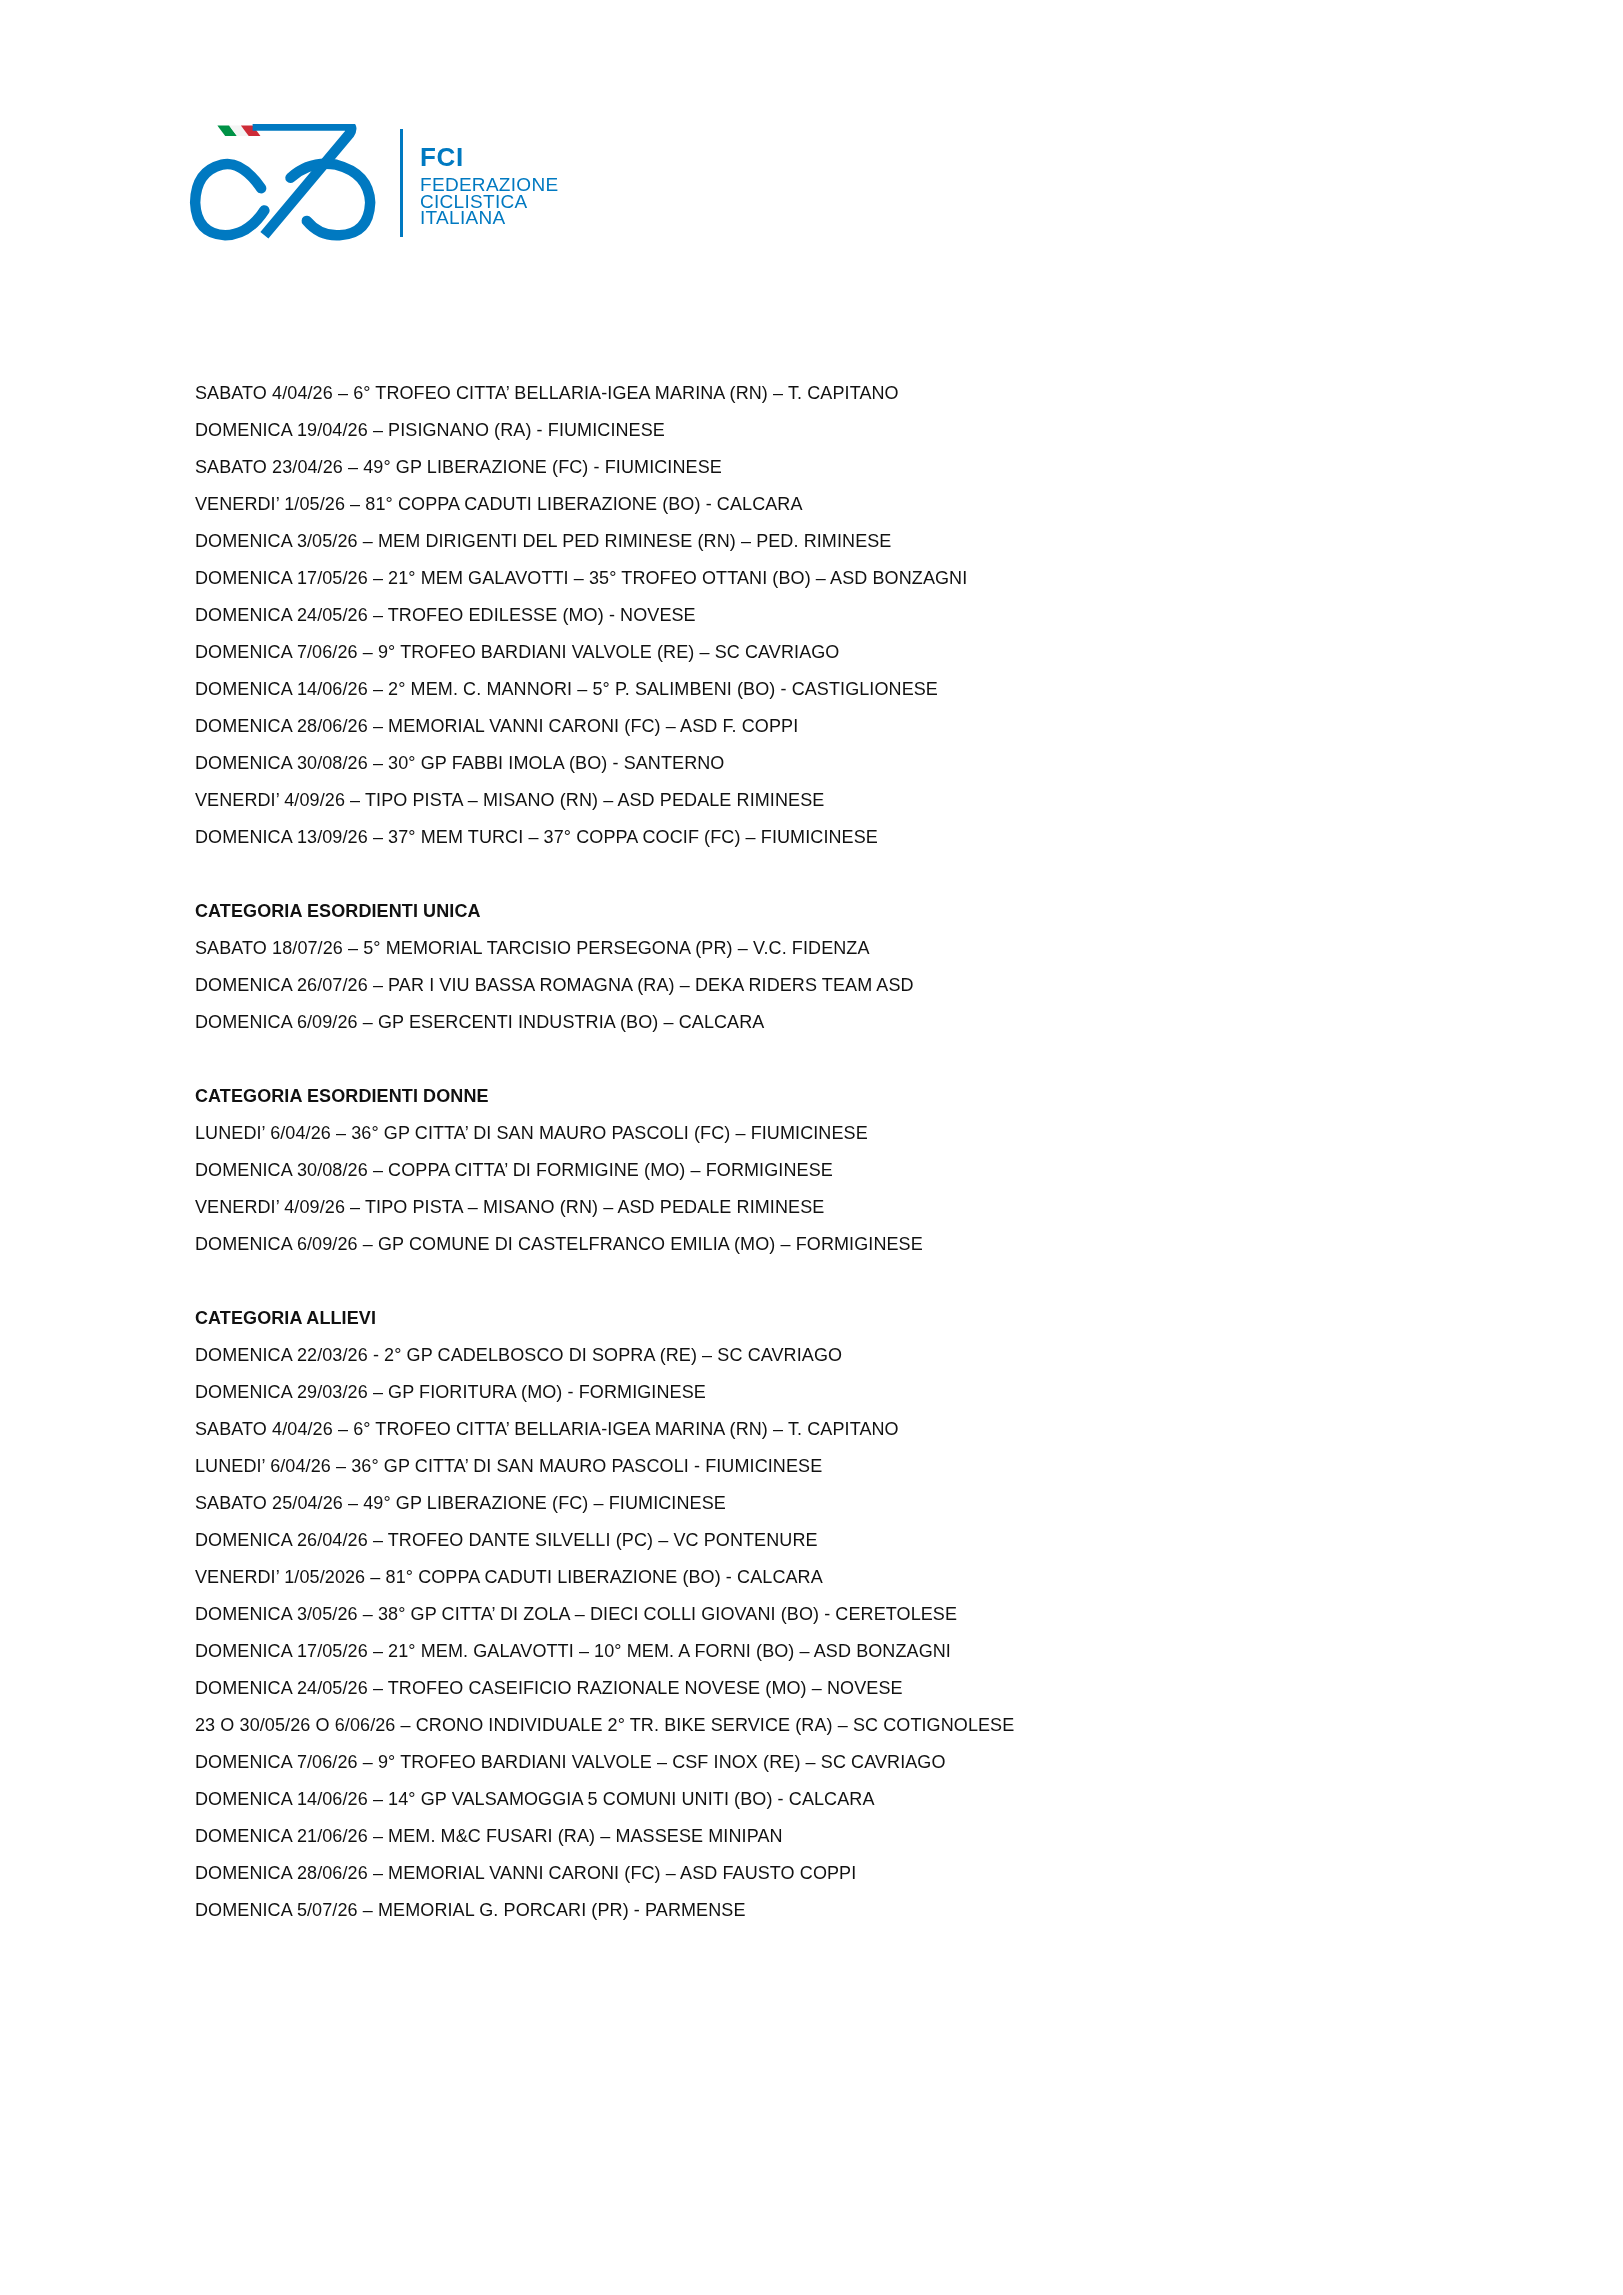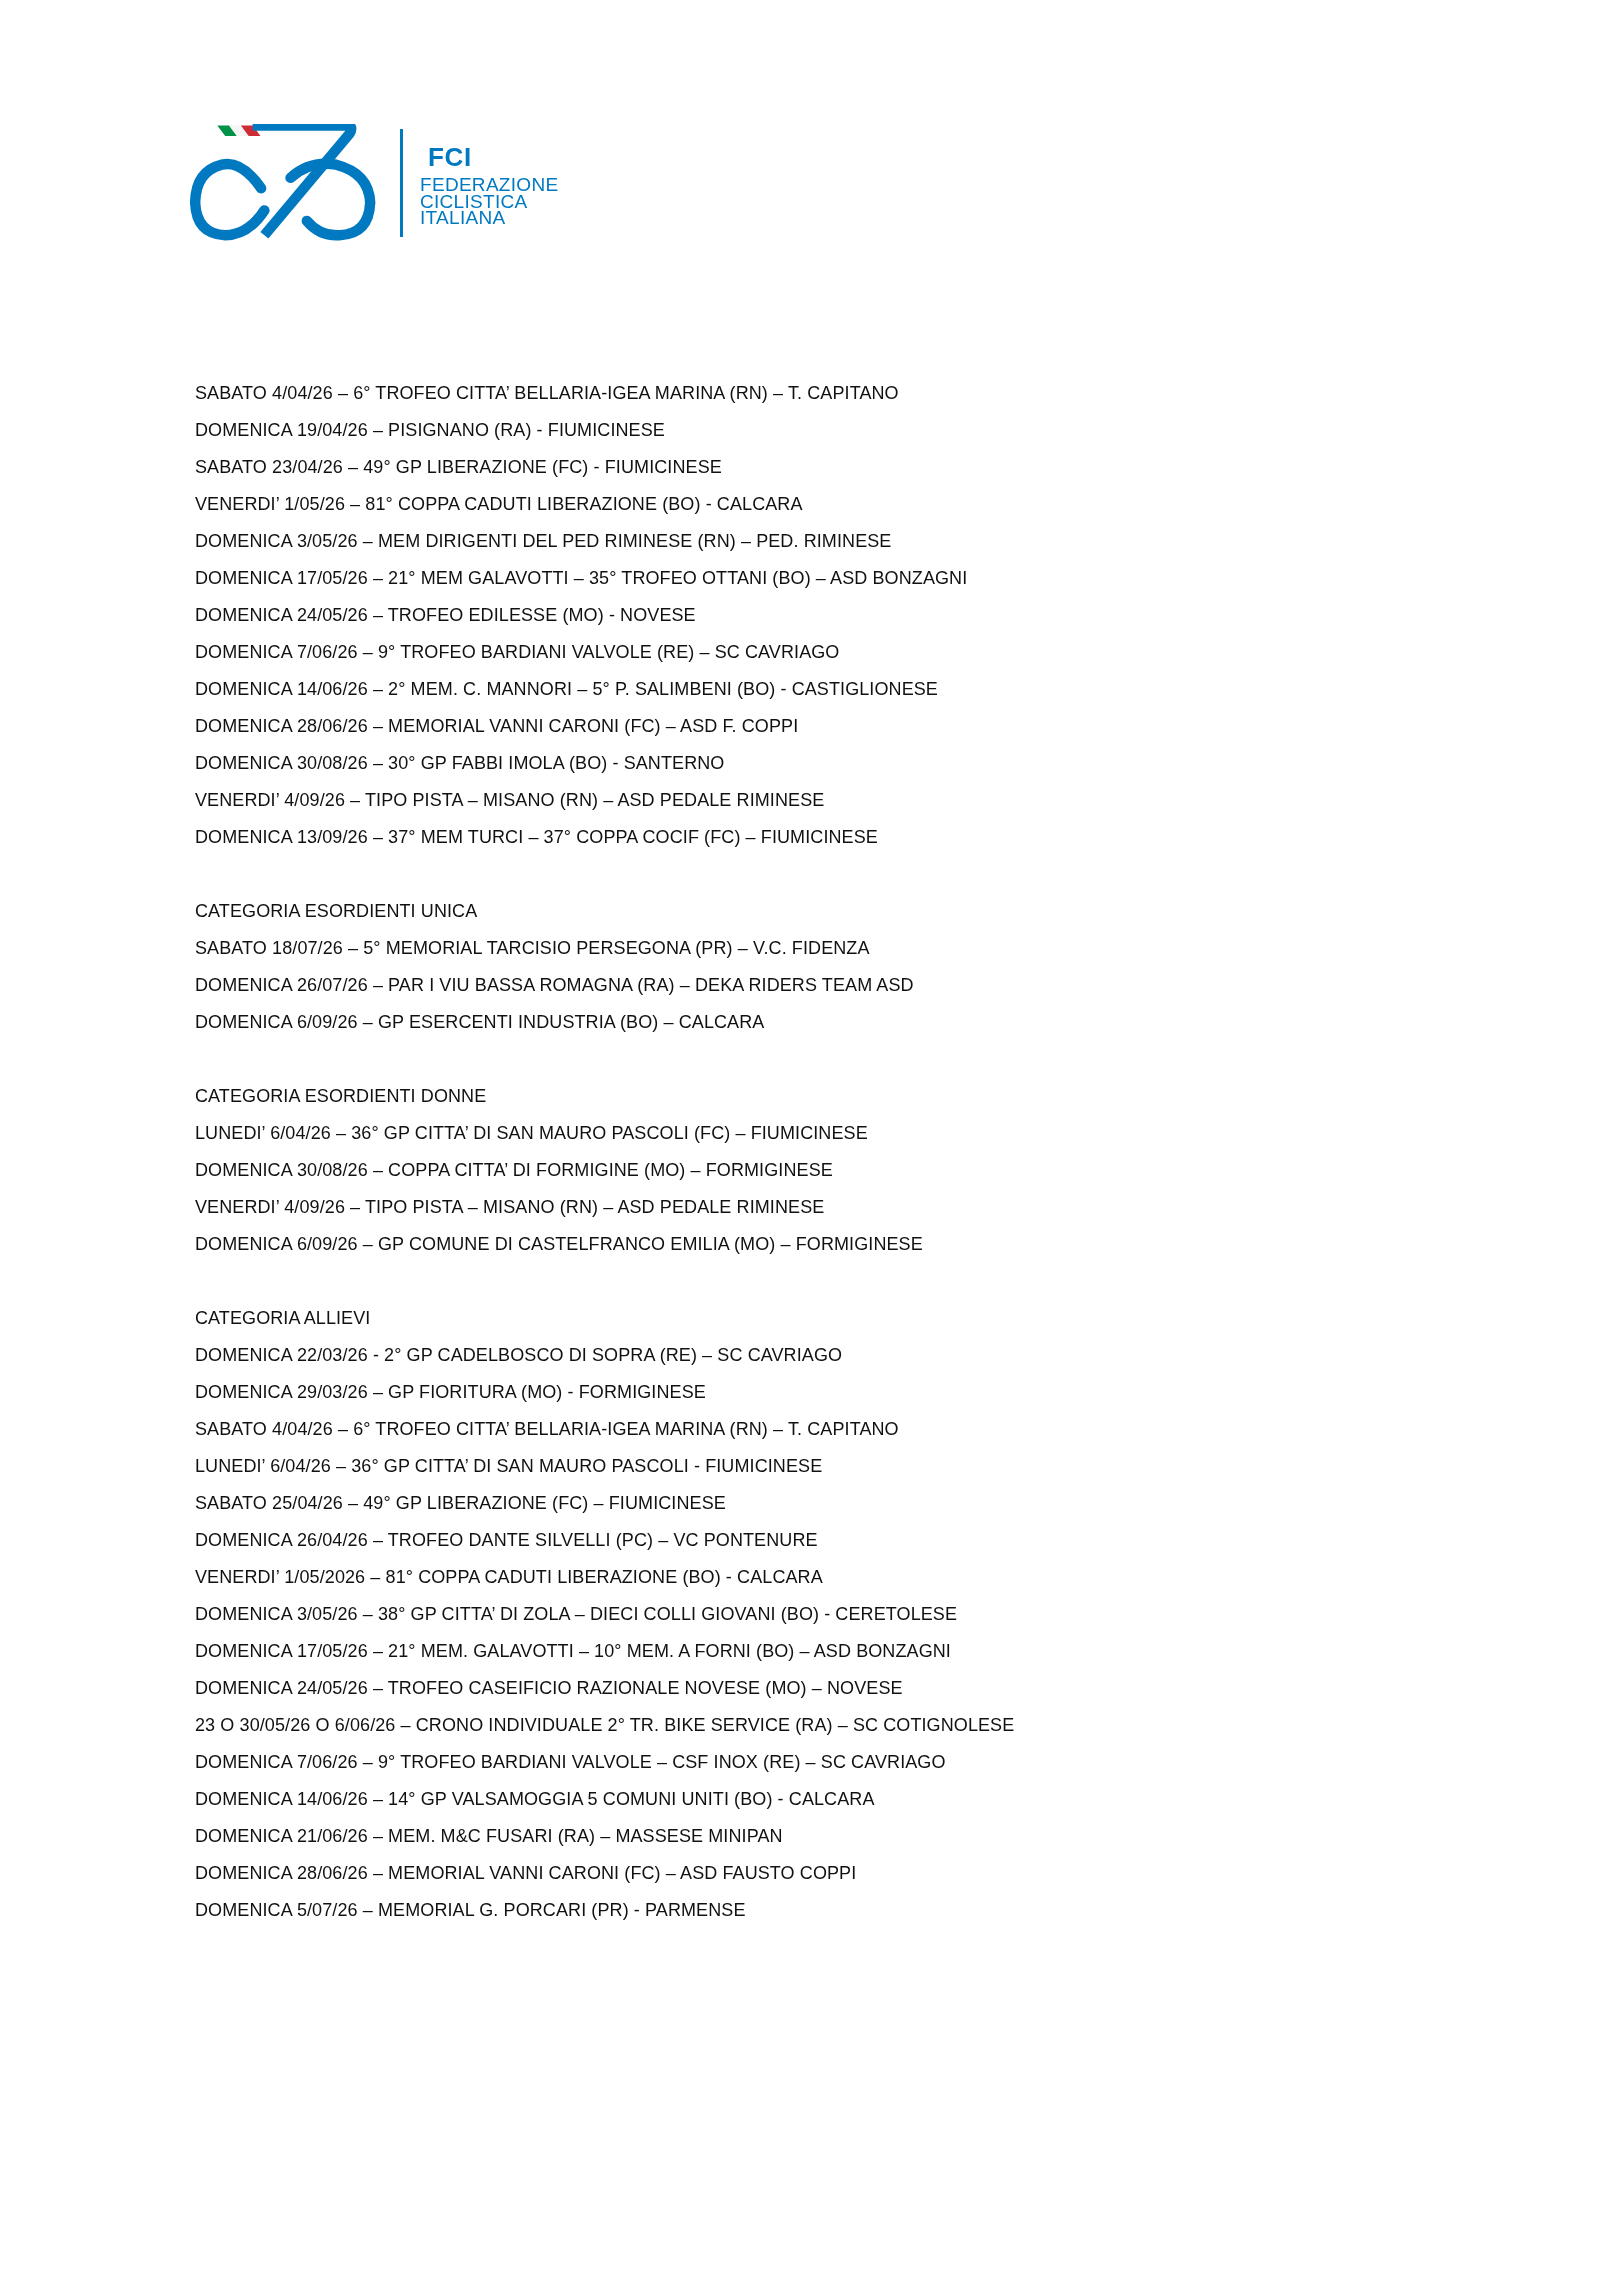--- a/index.html
+++ b/index.html
@@ -1,25 +1,25 @@
 <!DOCTYPE html>
 <html style="font-size:10.5px"><head>
 <meta charset="utf-8">
 <style>
   html, body { margin: 0; padding: 0; background: #ffffff; }
   body { width: 1624px; height: 2295px; position: relative; overflow: hidden; font-family: "Liberation Sans", "DejaVu Sans", sans-serif; color: #111111; }
   .logo { position: absolute; left: 186px; top: 124px; width: 406px; height: 118px; }
   .logo svg { position: absolute; left: 0; top: 0; }
   .logo-divider { position: absolute; left: 214px; top: 5.2px; width: 2.6px; height: 108px; background: #0079c1; }
   .logo-text { position: absolute; left: 234px; top: 19.6px; color: #0079c1; }
-  .logo-fci { font-weight: bold; font-size: 26px; line-height: 26px; letter-spacing: 0.7px; margin-left: 8px; }
+  .logo-fci { font-weight: bold; font-size: 26px; line-height: 26px; letter-spacing: 0.7px; }
   .logo-line { font-size: 19px; line-height: 16.4px; letter-spacing: 0.3px; }
   .content { position: absolute; left: 195px; top: 375px; width: 1308px; }
   .line { font-size: 18px; line-height: 37px; height: 37px; white-space: nowrap; letter-spacing: 0.1px; }
-  .heading { font-weight: normal; }
+  .heading { font-weight: bold; }
   .gap { height: 37px; }
 </style>
 </head>
 <body>
 
 <div class="logo">
   <svg width="209" height="118" viewBox="0 0 320 180">
 
     <polygon points="48,2 66,2 78,18 60,18" fill="#009246"></polygon>
     <polygon points="66,2 84,2 96,18 78,18" fill="#f4f4f4"></polygon>

